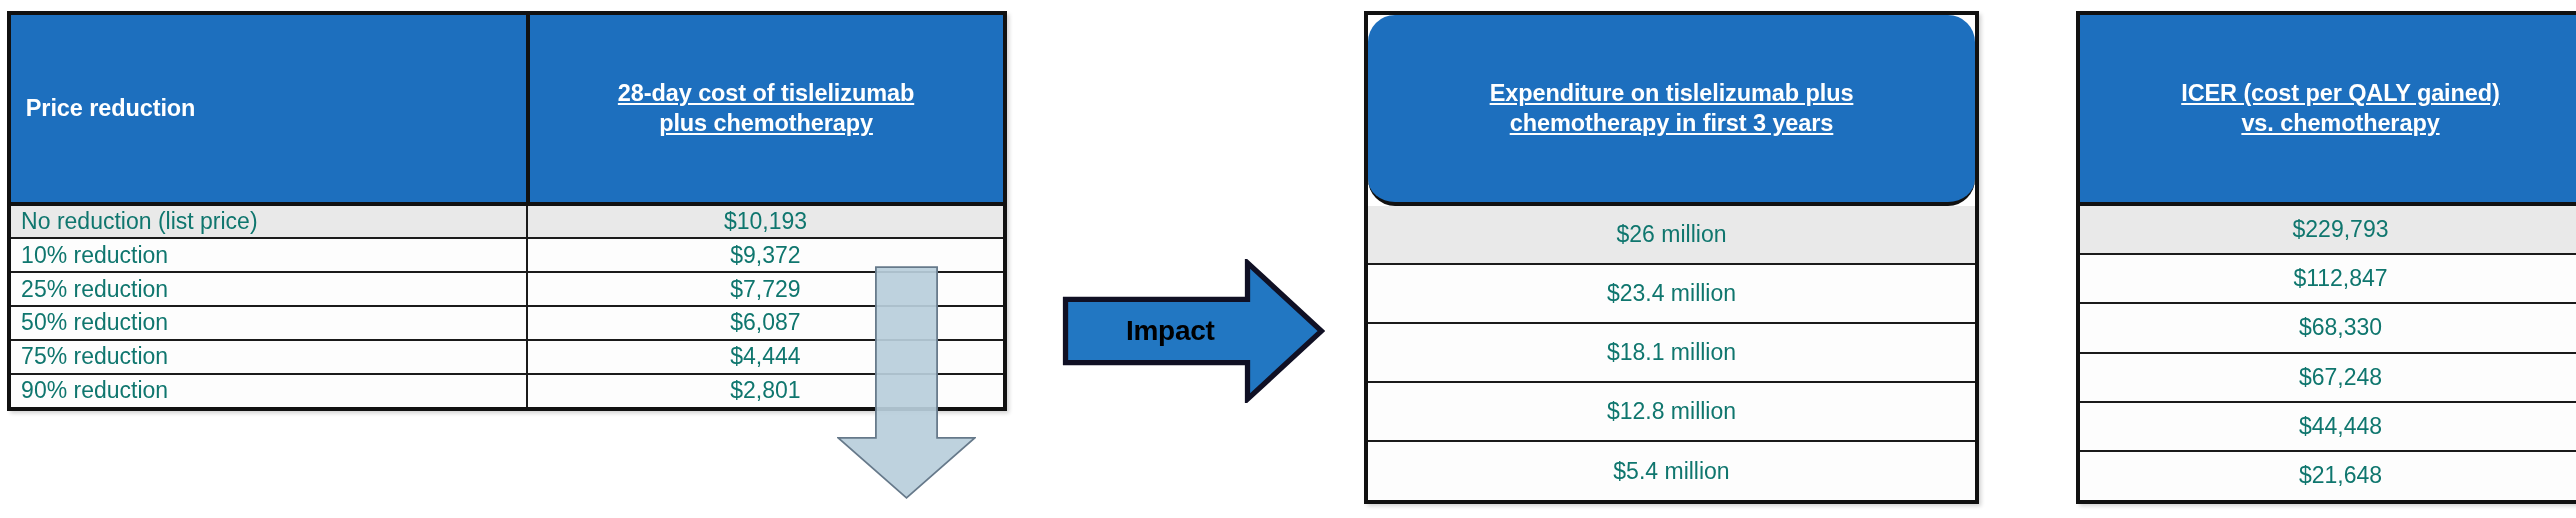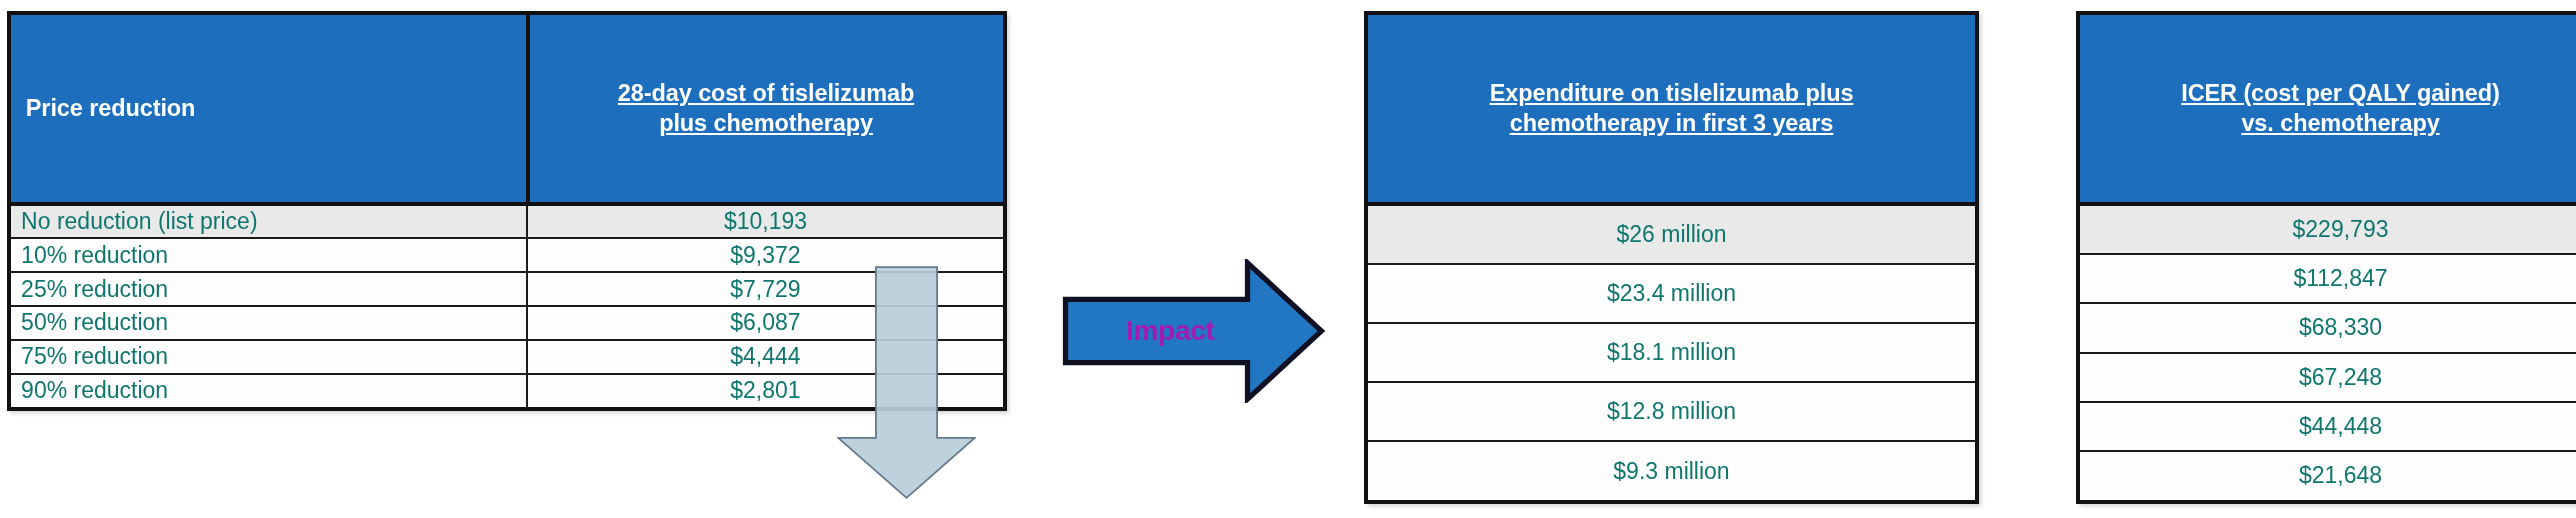--- a/index.html
+++ b/index.html
@@ -99,21 +99,21 @@
   #table-price .th-reduction { flex: 0 0 515px; }
   #table-price .th-cost      { flex: 1 1 auto; }
   #table-price .td-reduction { flex: 0 0 515px; }
   #table-price .td-cost      { flex: 1 1 auto; }
 
   
   #table-expenditure {
     left: 1364px; top: 10.6px;
     width: 615px; height: 493px;
   }
-  #table-expenditure .thead { height: 187px; }
+  #table-expenditure .thead { height: 187px; border-radius: 27px; }
   #table-expenditure .th-exp { flex: 1 1 auto; }
   #table-expenditure .td-exp { flex: 1 1 auto; }
 
   
   #table-icer {
     left: 2040px; top: 10.6px;
     width: 529px; height: 493px; margin-left: 36px;
   }
   #table-icer .thead { height: 187px; }
   #table-icer .th-icer { flex: 1 1 auto; }
@@ -141,21 +141,21 @@
     position: absolute;
     left: 1062px;
     top: 259px;
     width: 263px;
     height: 144px;
     display: flex;
     align-items: center;
     justify-content: flex-start;
     padding-left: 64px;
     box-sizing: border-box;
-    color: #a21caf;
+    color: #000000;
     font-size: 28px;
     font-weight: bold;
     letter-spacing: -0.3px;
     pointer-events: none;
   }
 </style>
 </head>
 <body>
 
 <div id="canvas">
@@ -241,21 +241,21 @@
         <div class="trow">
           <div class="td center td-exp">$23.4 million</div>
         </div>
         <div class="trow">
           <div class="td center td-exp">$18.1 million</div>
         </div>
         <div class="trow">
           <div class="td center td-exp">$12.8 million</div>
         </div>
         <div class="trow">
-          <div class="td center td-exp">$9.3 million</div>
+          <div class="td center td-exp">$5.4 million</div>
         </div>
       </div>
     </div>
   </div>
 
   <div class="tbl" id="table-icer">
     <div class="tbl-inner">
       <div class="thead">
         <div class="th center th-icer">
           <div>

